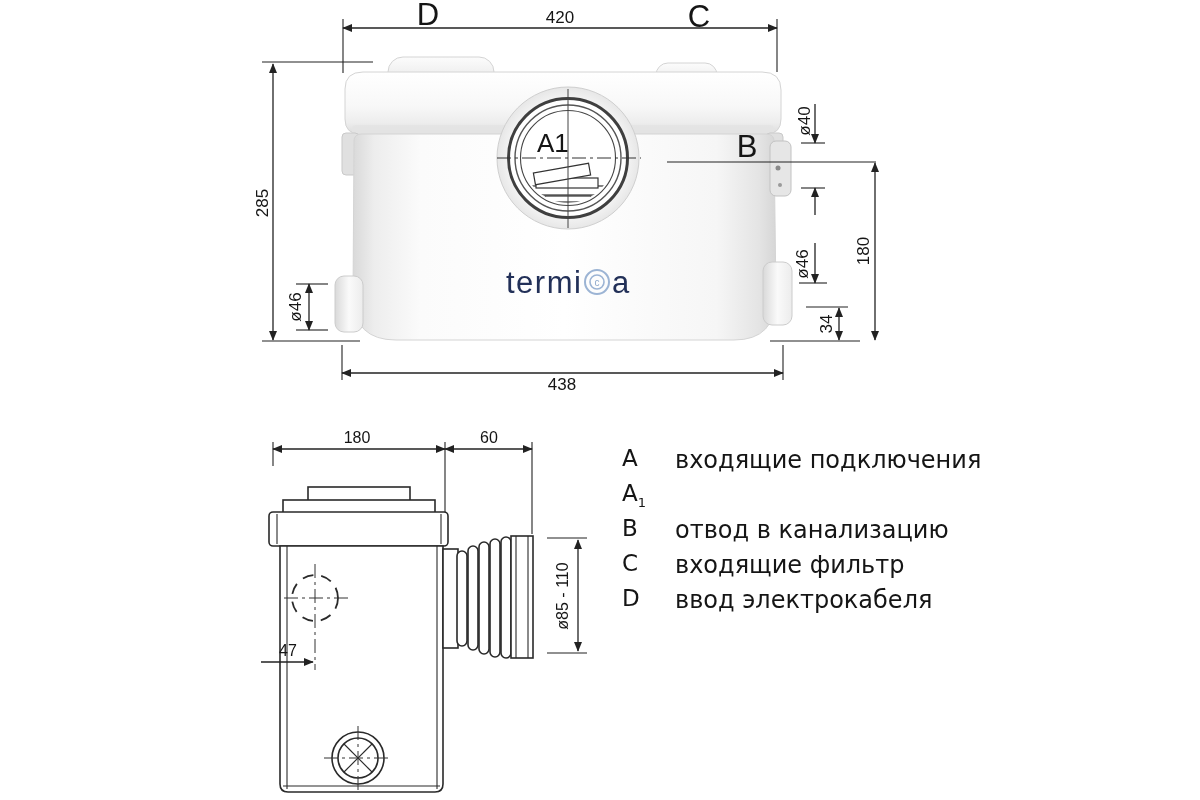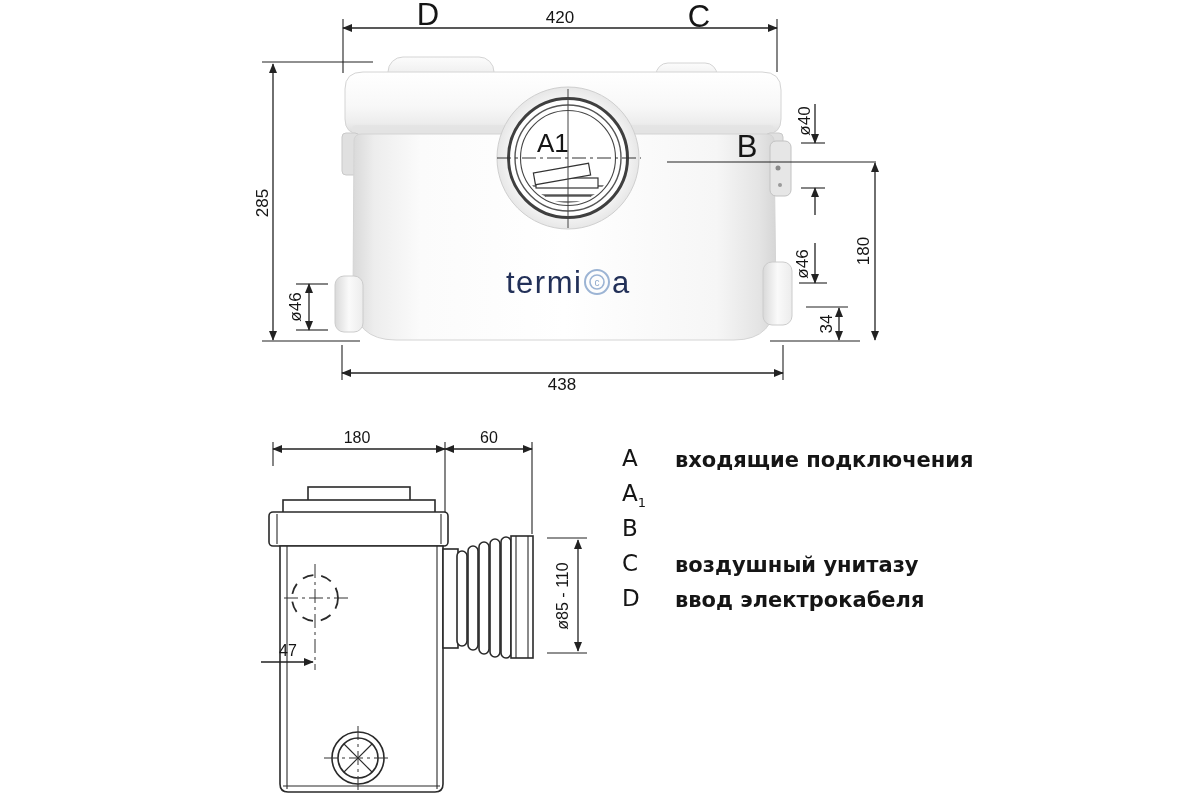--- a/index.html
+++ b/index.html
@@ -17,21 +17,21 @@
   .ln   { stroke:#2a2a2a; stroke-width:1.6; fill:none; }
   .lnw  { stroke:#2a2a2a; stroke-width:1.6; fill:#ffffff; }
   .thin { stroke:#2a2a2a; stroke-width:1.1; fill:none; }
   .cl   { stroke:#333333; stroke-width:1; stroke-dasharray:14 4 3 4; fill:none; }
   .dash { stroke:#2a2a2a; stroke-width:1.8; stroke-dasharray:11 8; fill:none; }
   .ph   { stroke:#d4d4d4; stroke-width:1; }
   .legend { position:absolute; left:622px; top:442px; }
   .lrow { display:flex; align-items:center; height:35px; color:#151515; }
   .lkey { width:53px; font-size:23px; font-family:"DejaVu Sans", sans-serif; }
   .lkey sub { font-size:13px; }
-  .ltext { font-size:21px; font-family:"DejaVu Sans", sans-serif;font-weight:bold; }
+  .ltext { font-size:24px; font-family:"DejaVu Sans", sans-serif; }
 </style>
 </head>
 <body>
 
 <div class="canvas">
 <svg width="1200" height="800" viewBox="0 0 1200 800">
   <defs>
     <marker id="arr" viewBox="0 0 10 10" refX="9.2" refY="5" markerWidth="13" markerHeight="7.5" orient="auto-start-reverse">
       <path d="M0,0.9 L10,5 L0,9.1 Z" fill="#222222"></path>
     </marker>
@@ -214,23 +214,24 @@
 <div class="legend">
   <div class="lrow">
     <span class="lkey"><span>A</span><sub></sub></span>
     <span class="ltext">входящие подключения</span>
   </div>
   <div class="lrow">
     <span class="lkey"><span>A</span><sub>1</sub></span>
   </div>
   <div class="lrow">
     <span class="lkey"><span>B</span><sub></sub></span>
+    <span class="ltext">отвод в канализацию</span>
   </div>
   <div class="lrow">
     <span class="lkey"><span>C</span><sub></sub></span>
-    <span class="ltext">воздушный унитазу</span>
+    <span class="ltext">входящие фильтр</span>
   </div>
   <div class="lrow">
     <span class="lkey"><span>D</span><sub></sub></span>
     <span class="ltext">ввод электрокабеля</span>
   </div>
 </div>
 </div>
 
 </body></html>

